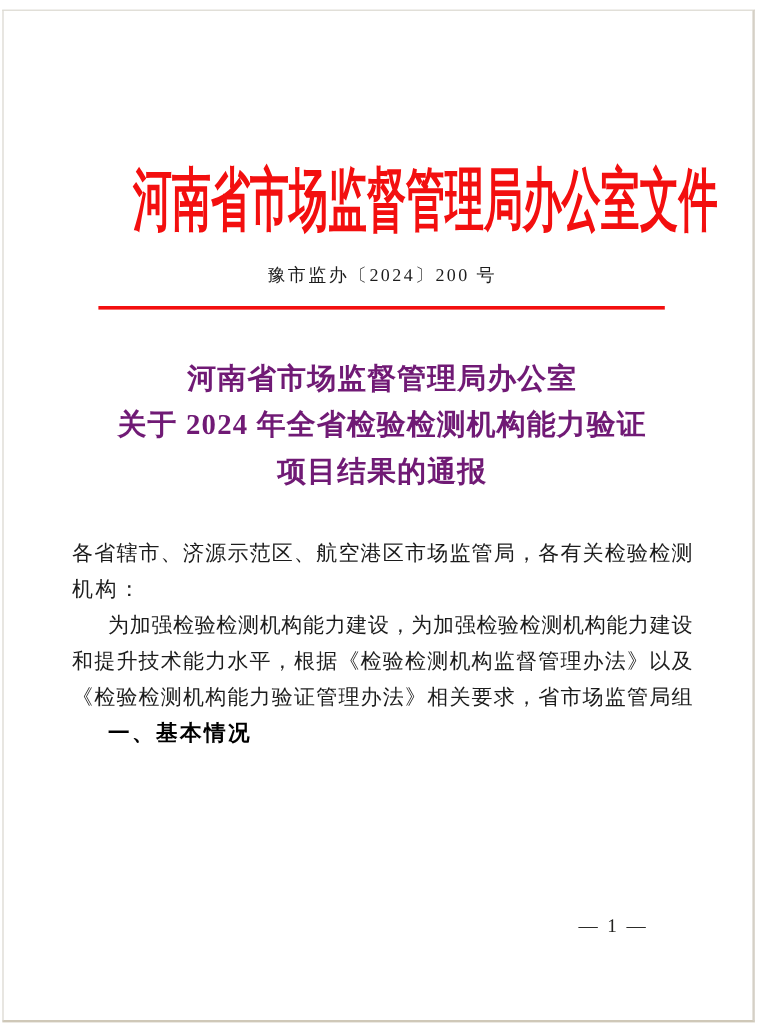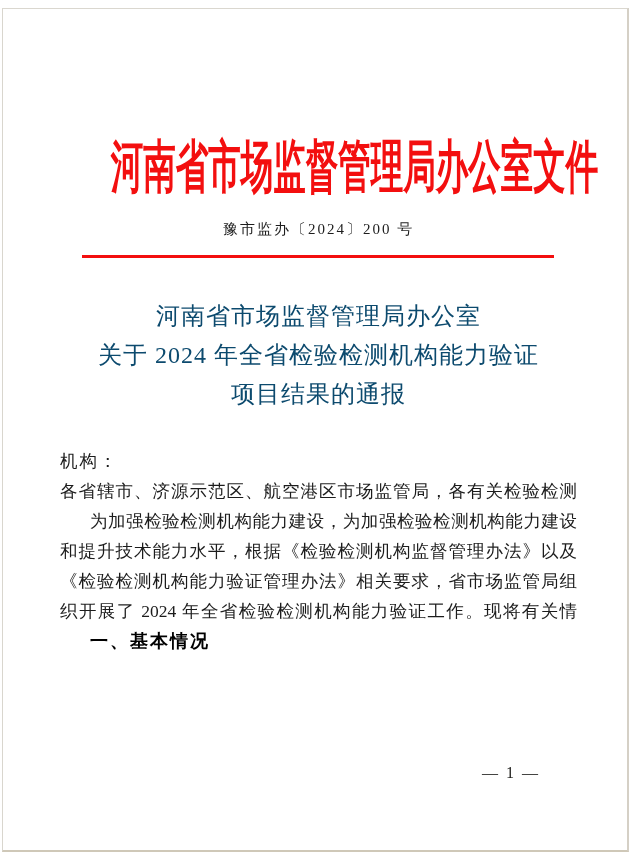--- a/index.html
+++ b/index.html
@@ -65,22 +65,22 @@
     width: 472px;
     height: 3px;
     background: #f30f0f;
   }
   .title {
     position: absolute;
     left: 0;
     top: 297px;
     width: 637px;
     text-align: center;
-    font-weight: normal;
-    color: #0c4a6e;
+    font-weight: bold;
+    color: #701a75;
     font-size: 24px;
     line-height: 39px;
     letter-spacing: 1px;
   }
   .body-text {
     position: absolute;
     left: 60px;
     top: 446px;
     width: 517px;
     color: #1c1c1c;
@@ -131,22 +131,21 @@
 
 <div class="red-rule"></div>
 
 <div class="title">
   <div class="title-line">河南省市场监督管理局办公室</div>
   <div class="title-line">关于 2024 年全省检验检测机构能力验证</div>
   <div class="title-line">项目结果的通报</div>
 </div>
 
 <div class="body-text">
+  <div class="bl jst">各省辖市、济源示范区、航空港区市场监管局，各有关检验检测</div>
   <div class="bl">机构：</div>
-  <div class="bl jst">各省辖市、济源示范区、航空港区市场监管局，各有关检验检测</div>
   <div class="bl ind jst">为加强检验检测机构能力建设，为加强检验检测机构能力建设</div>
   <div class="bl jst">和提升技术能力水平，根据《检验检测机构监督管理办法》以及</div>
   <div class="bl jst">《检验检测机构能力验证管理办法》相关要求，省市场监管局组</div>
-  <div class="bl jst">织开展了 2024 年全省检验检测机构能力验证工作。现将有关情</div>
   <div class="bl head">一、基本情况</div>
 </div>
 
 <div class="page-num">— 1 —</div>
 
 </body></html>

